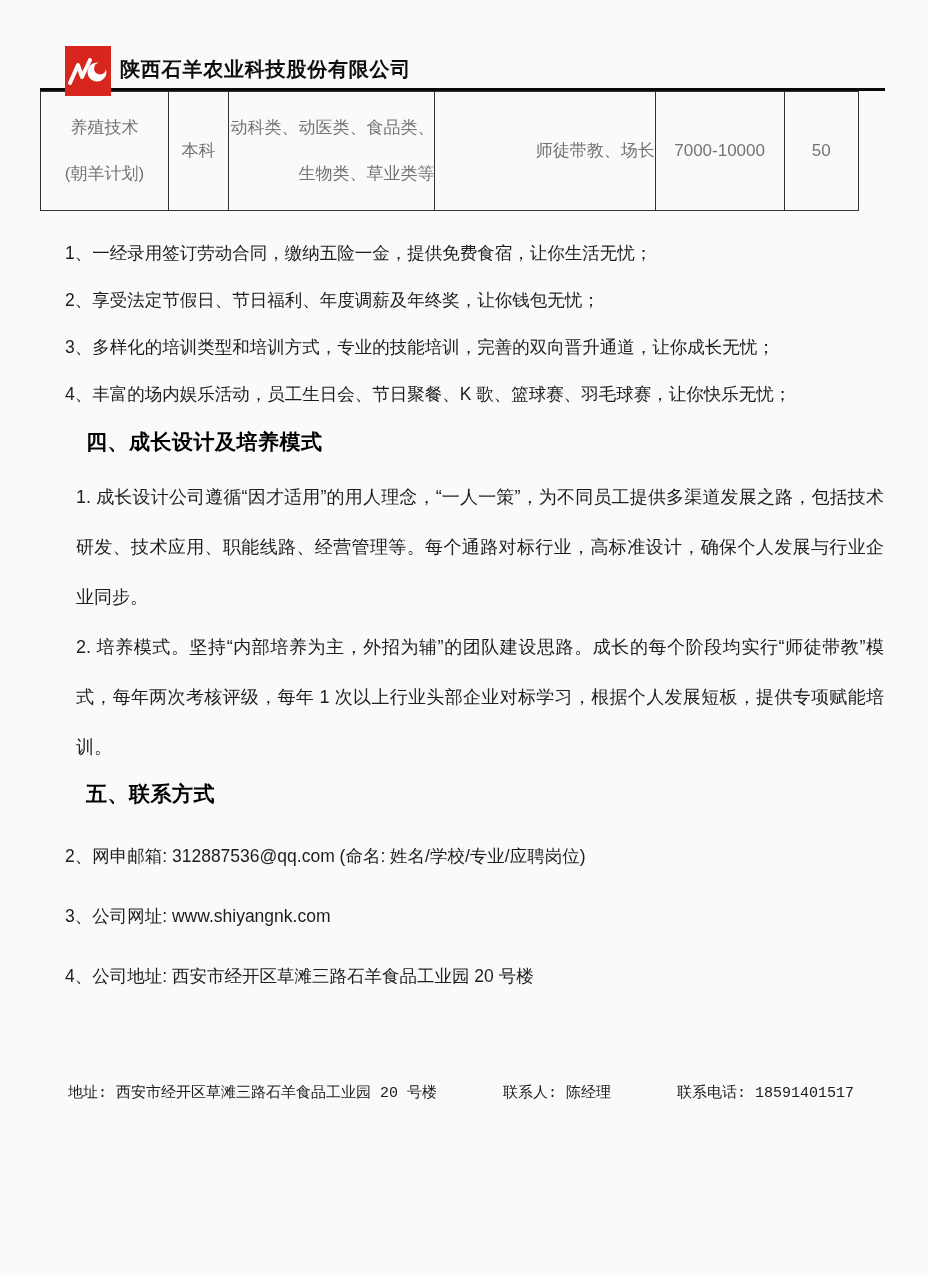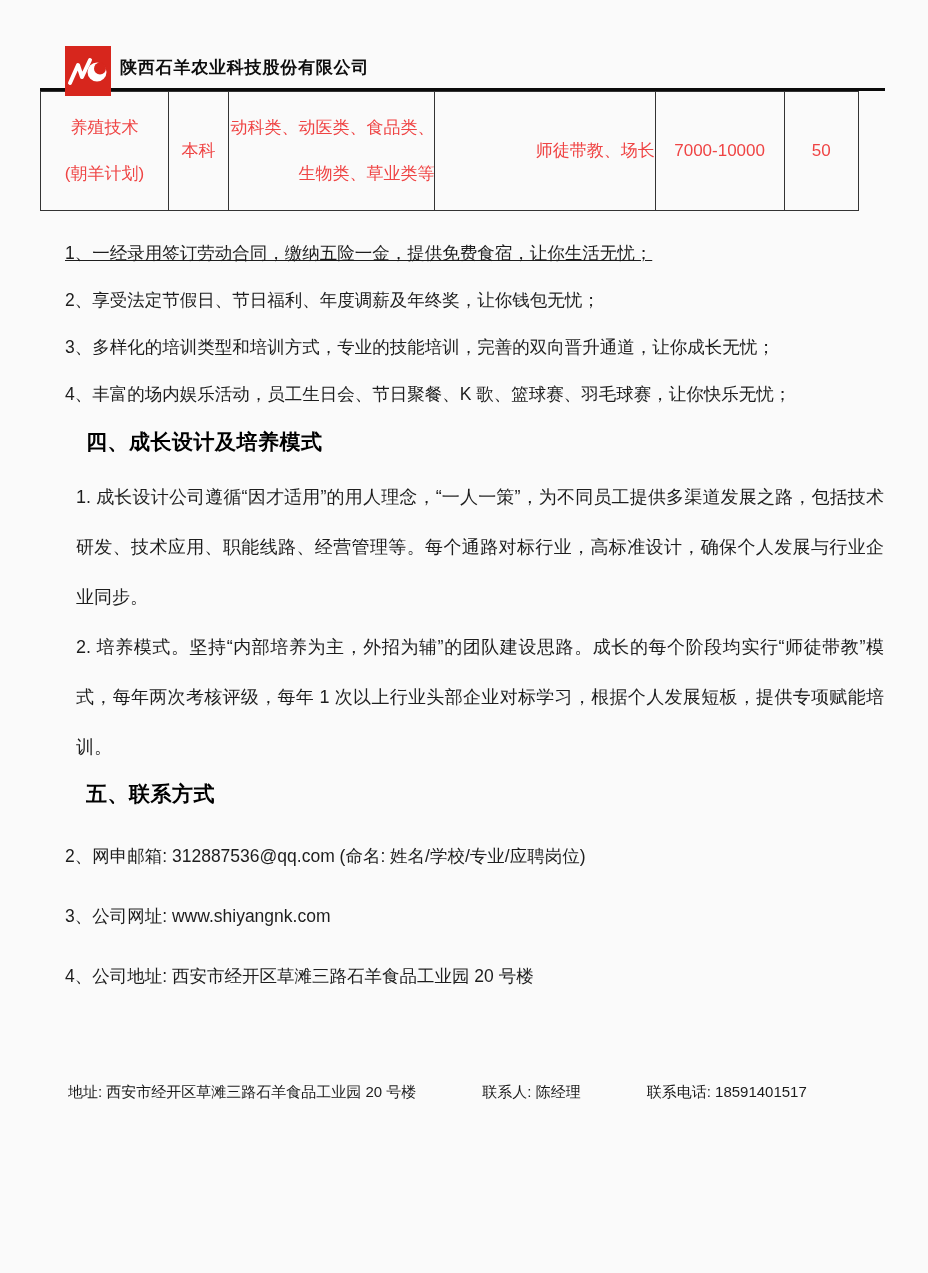--- a/index.html
+++ b/index.html
@@ -29,38 +29,38 @@
     left: 25px;
     top: 0;
     width: 46px;
     height: 50px;
     z-index: 2;
   }
   .company-name {
     position: absolute;
     left: 80px;
     top: 10px;
-    font-size: 17px;
+    font-size: 20px;
     font-weight: 700;
     color: #0d0d0d;
     letter-spacing: 0.8px;
     white-space: nowrap;
   }
   .header-rule {
     width: 845px;
     height: 3px;
     background: #0a0a0a;
   }
   
   table.job-table {
     border-collapse: collapse;
     table-layout: fixed;
     width: 819px;
     font-size: 17px;
-    color: #ef4444;
+    color: #737373;
     padding-left: 16px;
   }
   table.job-table td {
     border: 1px solid #333;
     height: 118px;
     vertical-align: middle;
     padding: 0;
     line-height: 46px;
   }
   td.c-center { text-align: center; }
@@ -78,40 +78,41 @@
   .t-growth   { margin-top: 22px; }
   .t-contact  { margin-top: 8px; }
   .benefit-item, .contact-item {
     font-size: 17.5px;
     line-height: 24px;
     margin: 0 0 0 25px;
     color: #1d1d1d;
     white-space: nowrap;
   }
   .benefit-item { margin-top: 23px; }
-  .benefit-item:first-of-type { margin-top: 30px; text-decoration: underline; }
+  .benefit-item:first-of-type { margin-top: 30px; }
   .contact-item { margin-top: 36px; }
   .contact-item.first { margin-top: 22px; }
   .para {
     font-size: 18px;
     line-height: 50px;
     margin: 0 0 0 36px;
     text-align: justify;
     color: #1d1d1d;
   }
   .para.p1 { margin-top: 16px; }
   
   .footer {
     margin-top: 95px;
     margin-left: 28px;
     display: flex;
     align-items: baseline;
     font-size: 15px;
     color: #1b1b1b;
     white-space: nowrap;
+    font-family: Liberation Mono, monospace;
   }
   .footer .f-contact { margin-left: 66px; }
   .footer .f-phone   { margin-left: 66px; }
 </style>
 </head>
 <body>
 
 <div class="page">
 
   <div class="header">

